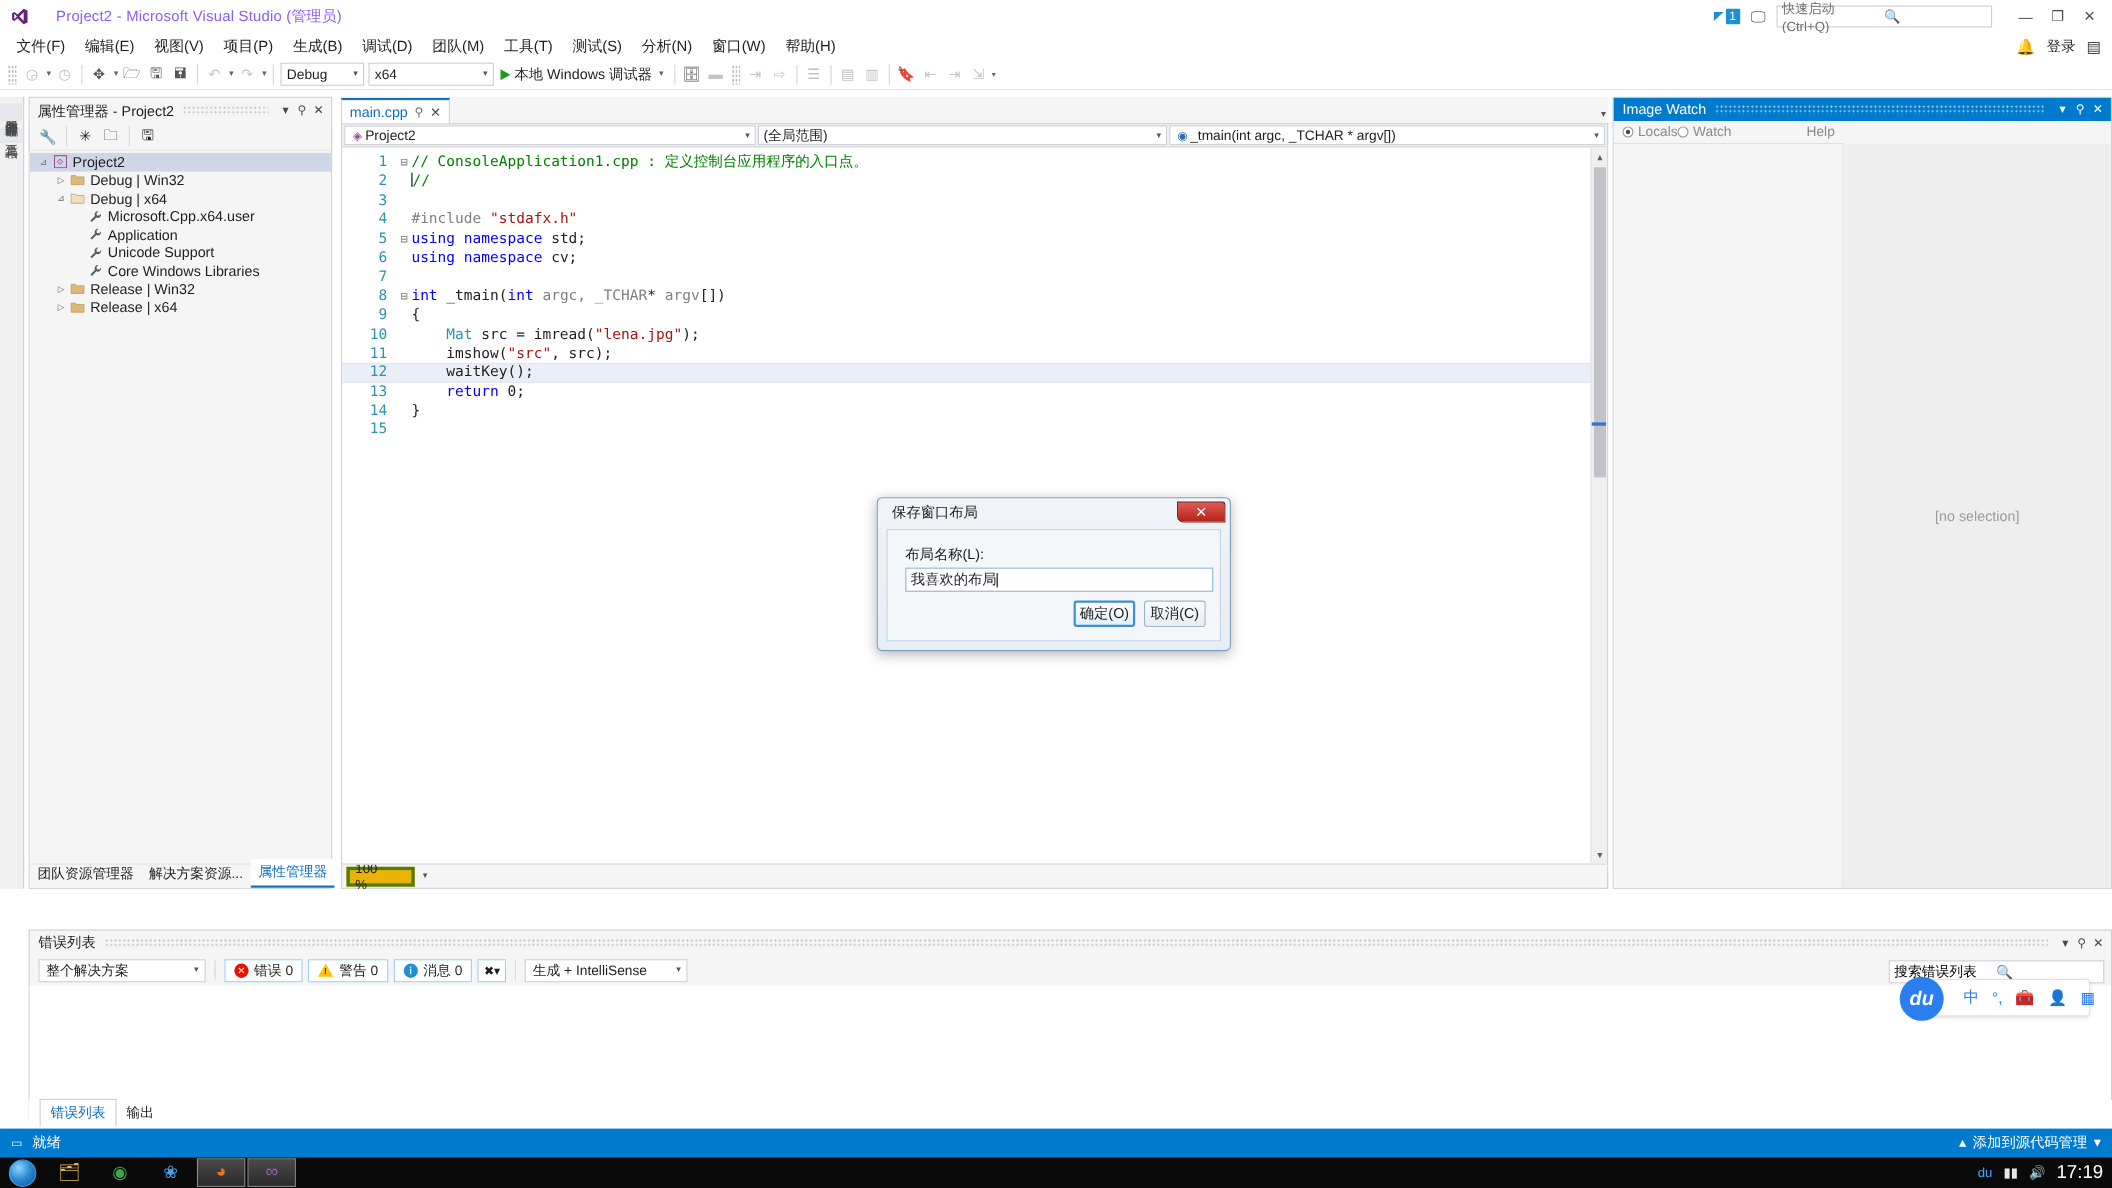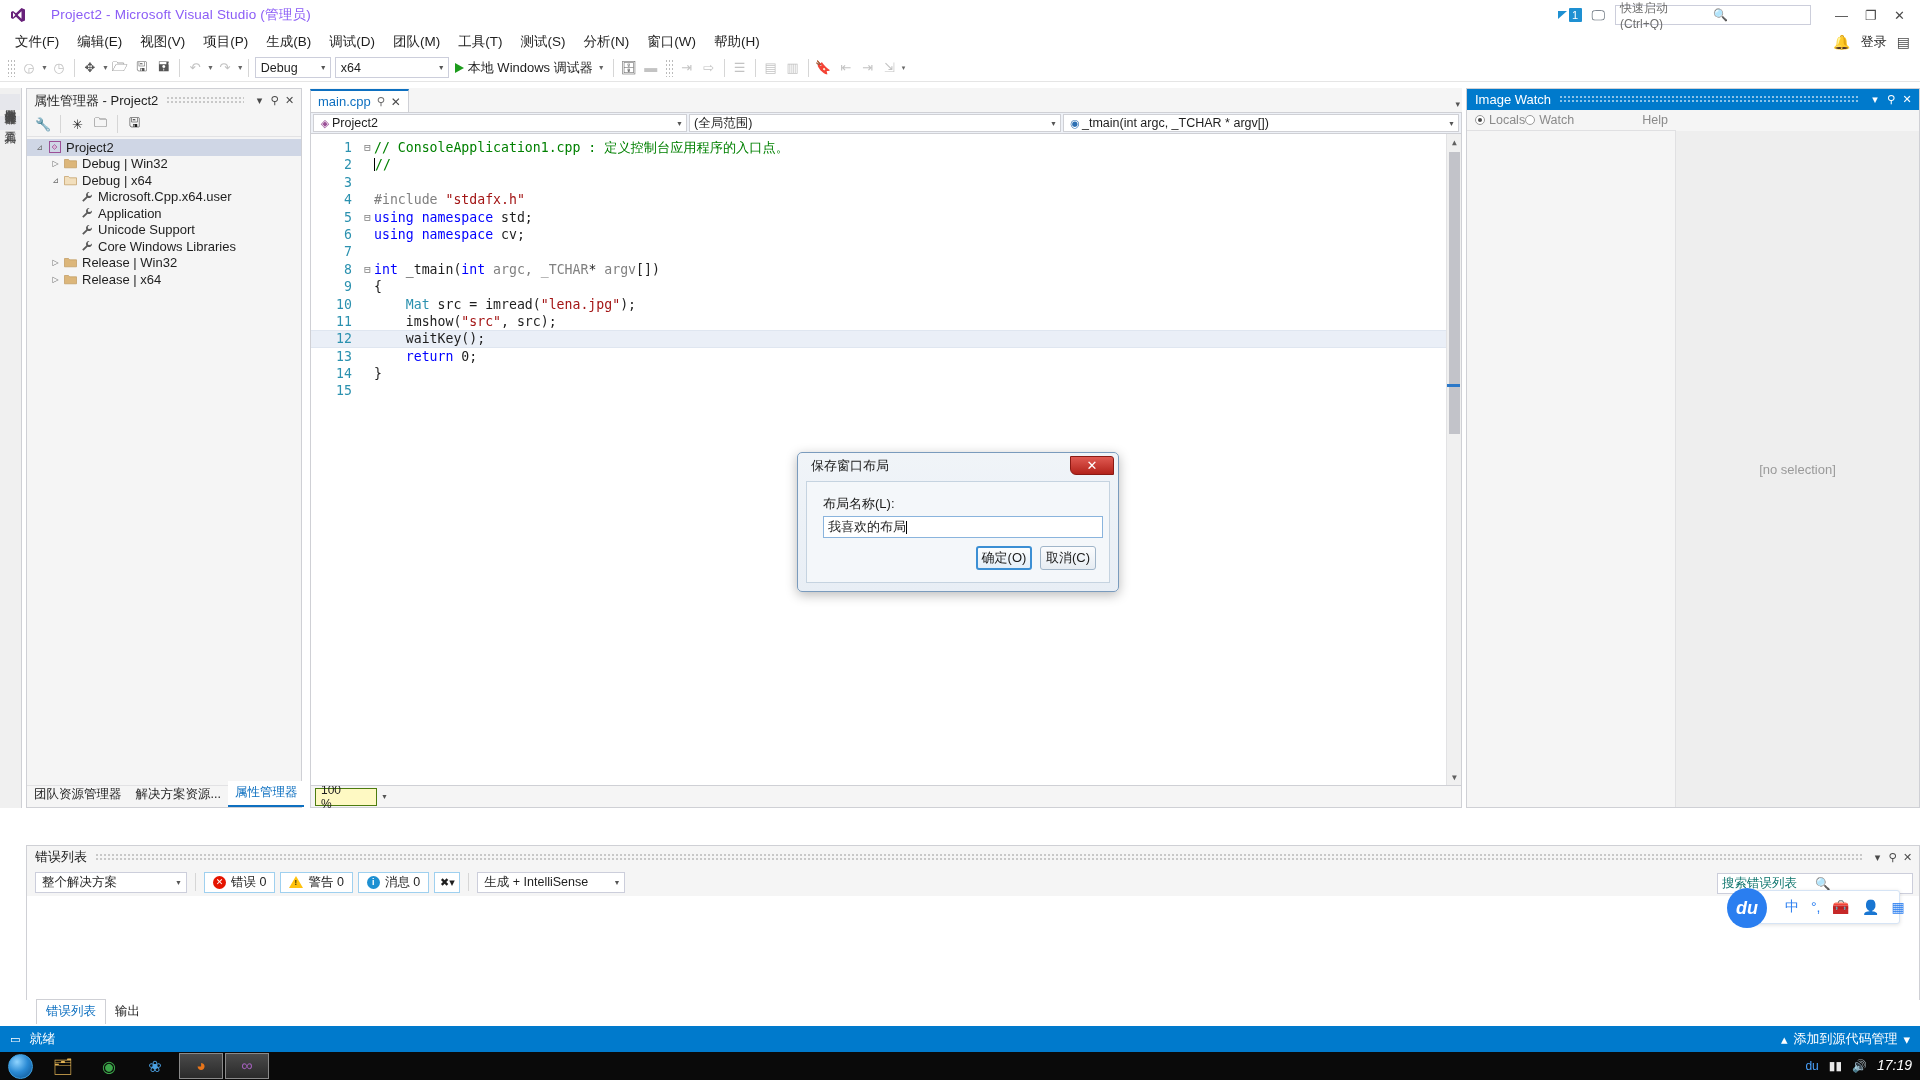--- a/index.html
+++ b/index.html
@@ -218,21 +218,21 @@
   .vs-thumb { position: absolute; top: 18px; left: 2px; width: 11px; height: 282px; background: #c2c3c9; }
   .vs-up, .vs-dn { position: absolute; left: 0; width: 15px; height: 16px; text-align: center; font-size: 8px; color: #606060; }
   .vs-up { top: 0; } .vs-dn { bottom: 0; }
   .marker-line { position: absolute; right: 1px; width: 13px; height: 3px; background: #2b78c8; }
 
   .editor-status {
     height: 22px; background: #f5f5f5; border: 1px solid #cfd0d5; border-top: none;
     display: flex; align-items: center; padding-left: 4px;
   }
   .zoom-combo {
-    width: 62px; height: 18px; background: #fef9c3; border: 1px solid #4d7c0f;
+    width: 62px; height: 18px; background: #eab308; border: 3px solid #4d7c0f;
     display: flex; align-items: center; padding: 0 3px 0 5px; font-size: 12px; gap: 40px;
   }
   .zoom-combo .za { margin-left: auto; font-size: 7px; color: #555; }
 
   
   .imgwatch {
     position: absolute; top: 88px; left: 1466px; width: 454px; height: 720px;
     background: #f5f5f5; border: 1px solid #cfd0d5; display: flex; flex-direction: column;
   }
   .iw-head {
@@ -304,21 +304,21 @@
     font-size: 9px; display: flex; align-items: center; justify-content: center; font-weight: bold;
   }
   .el-filterbtn {
     width: 26px; height: 21px; border: 1px solid #9fd0ef; background: #fff;
     display: flex; align-items: center; justify-content: center; font-size: 11px;
   }
   .el-search {
     position: absolute; right: 6px; top: 27px; width: 196px; height: 21px;
     border: 1px solid #cccedb; background: #fff; display: flex; align-items: center; padding: 0 4px;
   }
-  .el-search span { flex: 1; font-size: 12.5px; color: #0f766e; }
+  .el-search span { flex: 1; font-size: 12.5px; color: #000000; }
   .el-cols {
     height: 21px; background: #f0f0f0; border-top: 1px solid #e0e0e2;
     border-bottom: 1px solid #e0e0e2; display: flex; align-items: center; font-size: 12.5px;
   }
   .el-col { border-right: 1px solid #e0e0e2; height: 21px; display: flex; align-items: center; padding: 0 8px; }
   .el-rows { flex: 1; background: #ffffff; }
   .el-tab { padding: 3px 9px 4px; font-size: 12.5px; color: #1e1e1e; }
   .el-tab.active { color: #0e70c0; background: #fff; border: 1px solid #cfd0d5; border-bottom: none; }
 
   .errlist-tabs-outer {
@@ -350,21 +350,21 @@
   }
   .tb-app {
     width: 44px; height: 26px; display: flex; align-items: center; justify-content: center;
     margin: 0 1px; font-size: 16px;
   }
   .tb-app.active { background: linear-gradient(#4a4a4a,#2a2a2a); border: 1px solid #8a8a8a; }
   .tray {
     margin-left: auto; display: flex; align-items: center; gap: 10px;
     padding-right: 8px; color: #e8e8e8; font-size: 12px;
   }
-  .tray-clock { font-size: 14px; color: #fff; text-align: center; line-height: 1.1; font-style: italic; }
+  .tray-clock { font-size: 17px; color: #fff; text-align: center; line-height: 1.1; }
 
   
   .imebar {
     position: absolute; left: 1740px; top: 890px; width: 160px; height: 34px;
     background: #ffffff; border: 1px solid #d6e4f5; border-radius: 3px;
     display: flex; align-items: center; gap: 12px; padding-left: 44px;
     box-shadow: 0 1px 4px rgba(0,0,0,.12); color: #2a7ef0; font-size: 14px;
   }
   .ime-logo {
     position: absolute; left: -14px; top: -3px; width: 40px; height: 40px;

